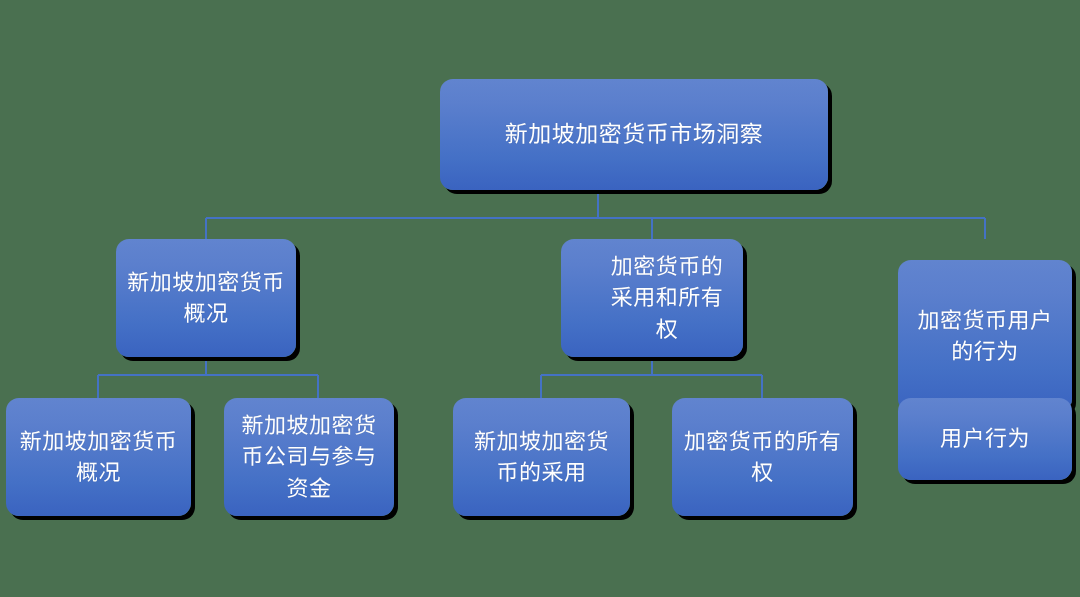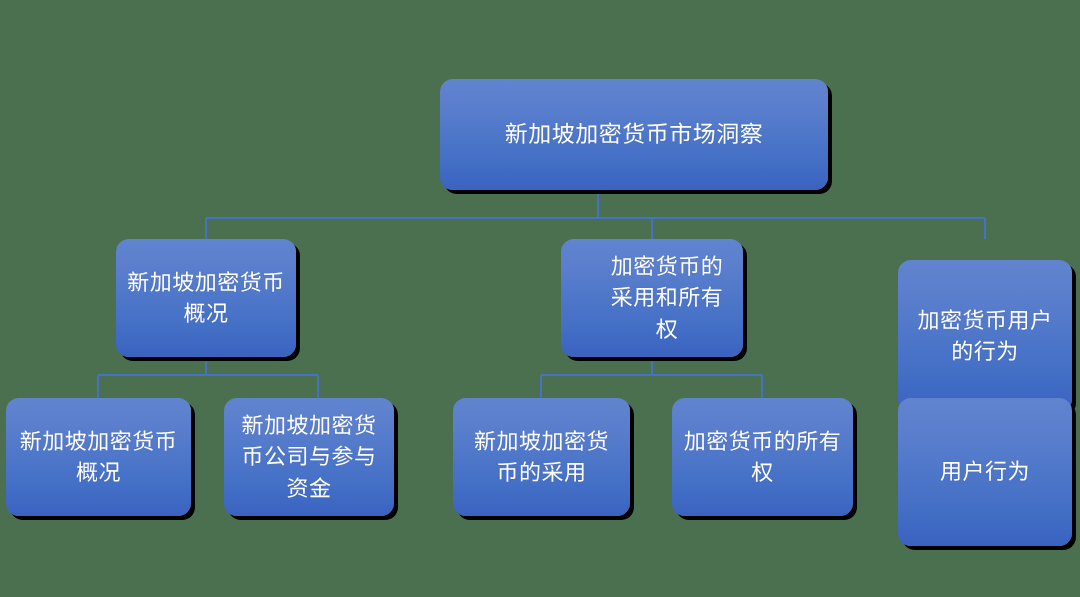--- a/index.html
+++ b/index.html
@@ -62,21 +62,21 @@
   #node-root        { left: 440px; top: 79px;  width: 388px; height: 111px; }
 
   #node-overview    { left: 116px; top: 239px; width: 180px; height: 118px; }
   #node-adoption    { left: 561px; top: 239px; width: 182px; height: 118px; padding-left: 30px; }
   #node-behavior    { left: 898px; top: 239px; width: 174px; height: 152px; margin-top: 21px; }
 
   #node-overview-c  { left: 6px;   top: 398px; width: 185px; height: 118px; }
   #node-companies   { left: 224px; top: 398px; width: 170px; height: 118px; }
   #node-adoption-c  { left: 453px; top: 398px; width: 177px; height: 118px; }
   #node-ownership   { left: 672px; top: 398px; width: 181px; height: 118px; }
-  #node-behavior-c  { left: 898px; top: 398px; width: 174px; height: 148px; }
+  #node-behavior-c  { left: 898px; top: 398px; width: 174px; height: 82px; }
 </style>
 </head>
 <body>
 
 <div id="chart-canvas">
 
   <svg id="connector-layer" viewBox="0 0 1080 597" width="1080" height="597" aria-hidden="true">
     <g stroke="#4472c4" stroke-width="2" fill="none" shape-rendering="crispEdges">
 
       <path d="M598,190 L598,218"></path>

